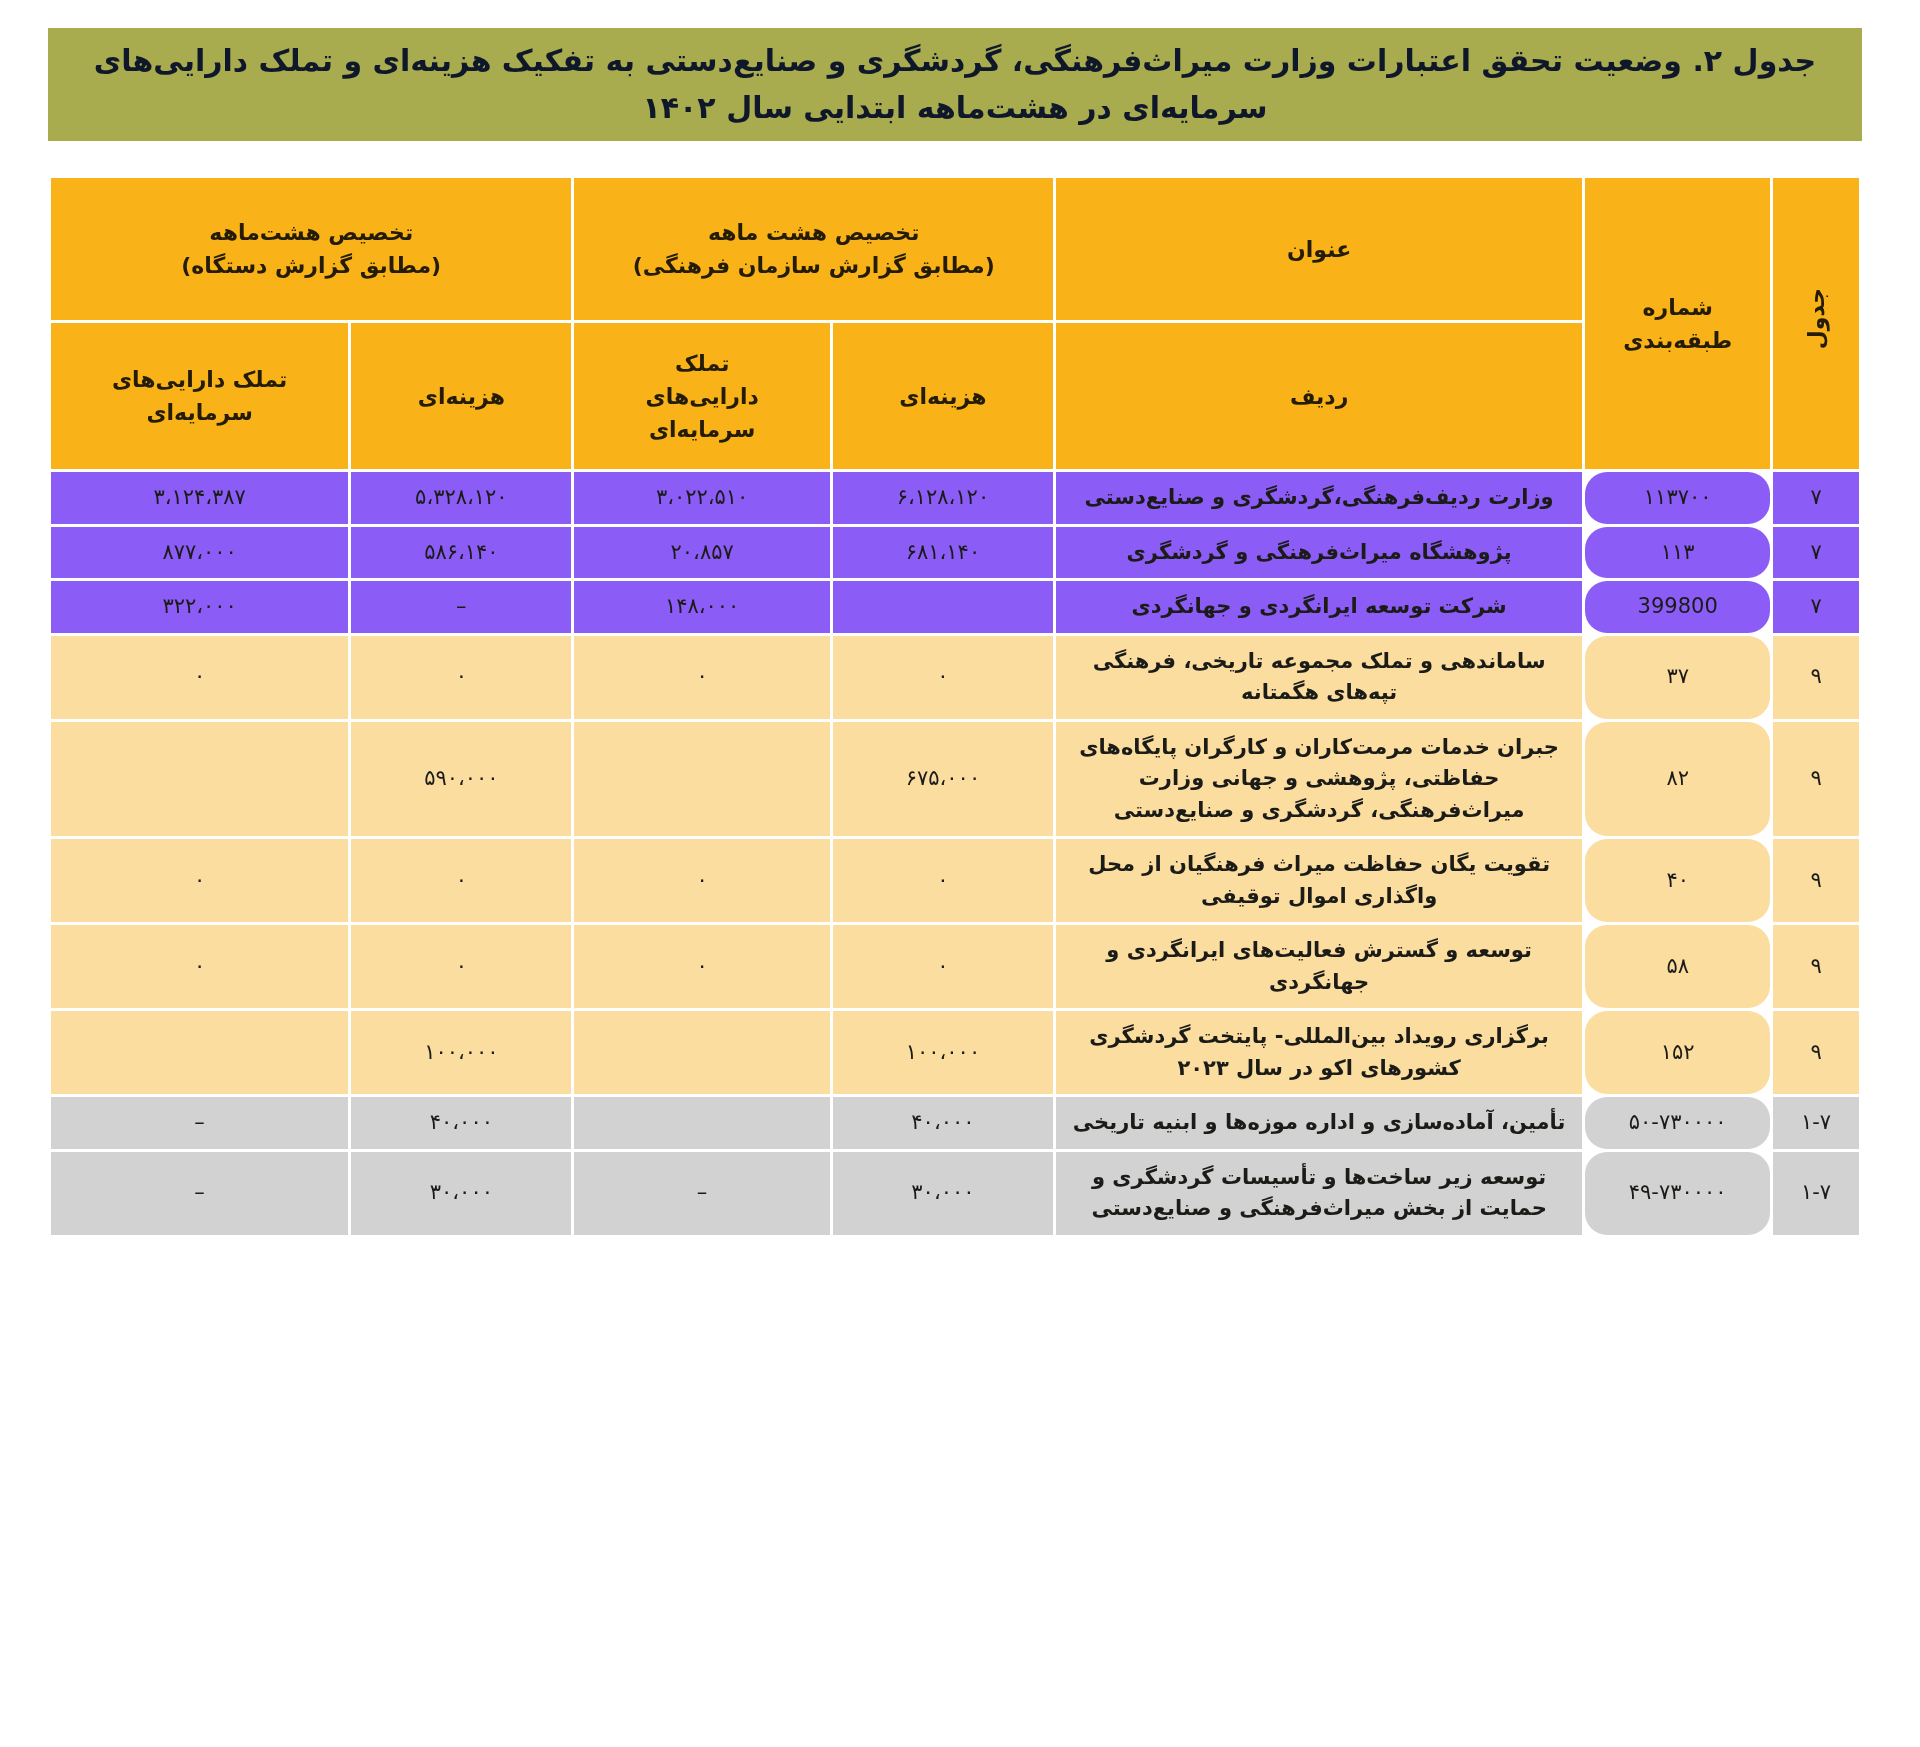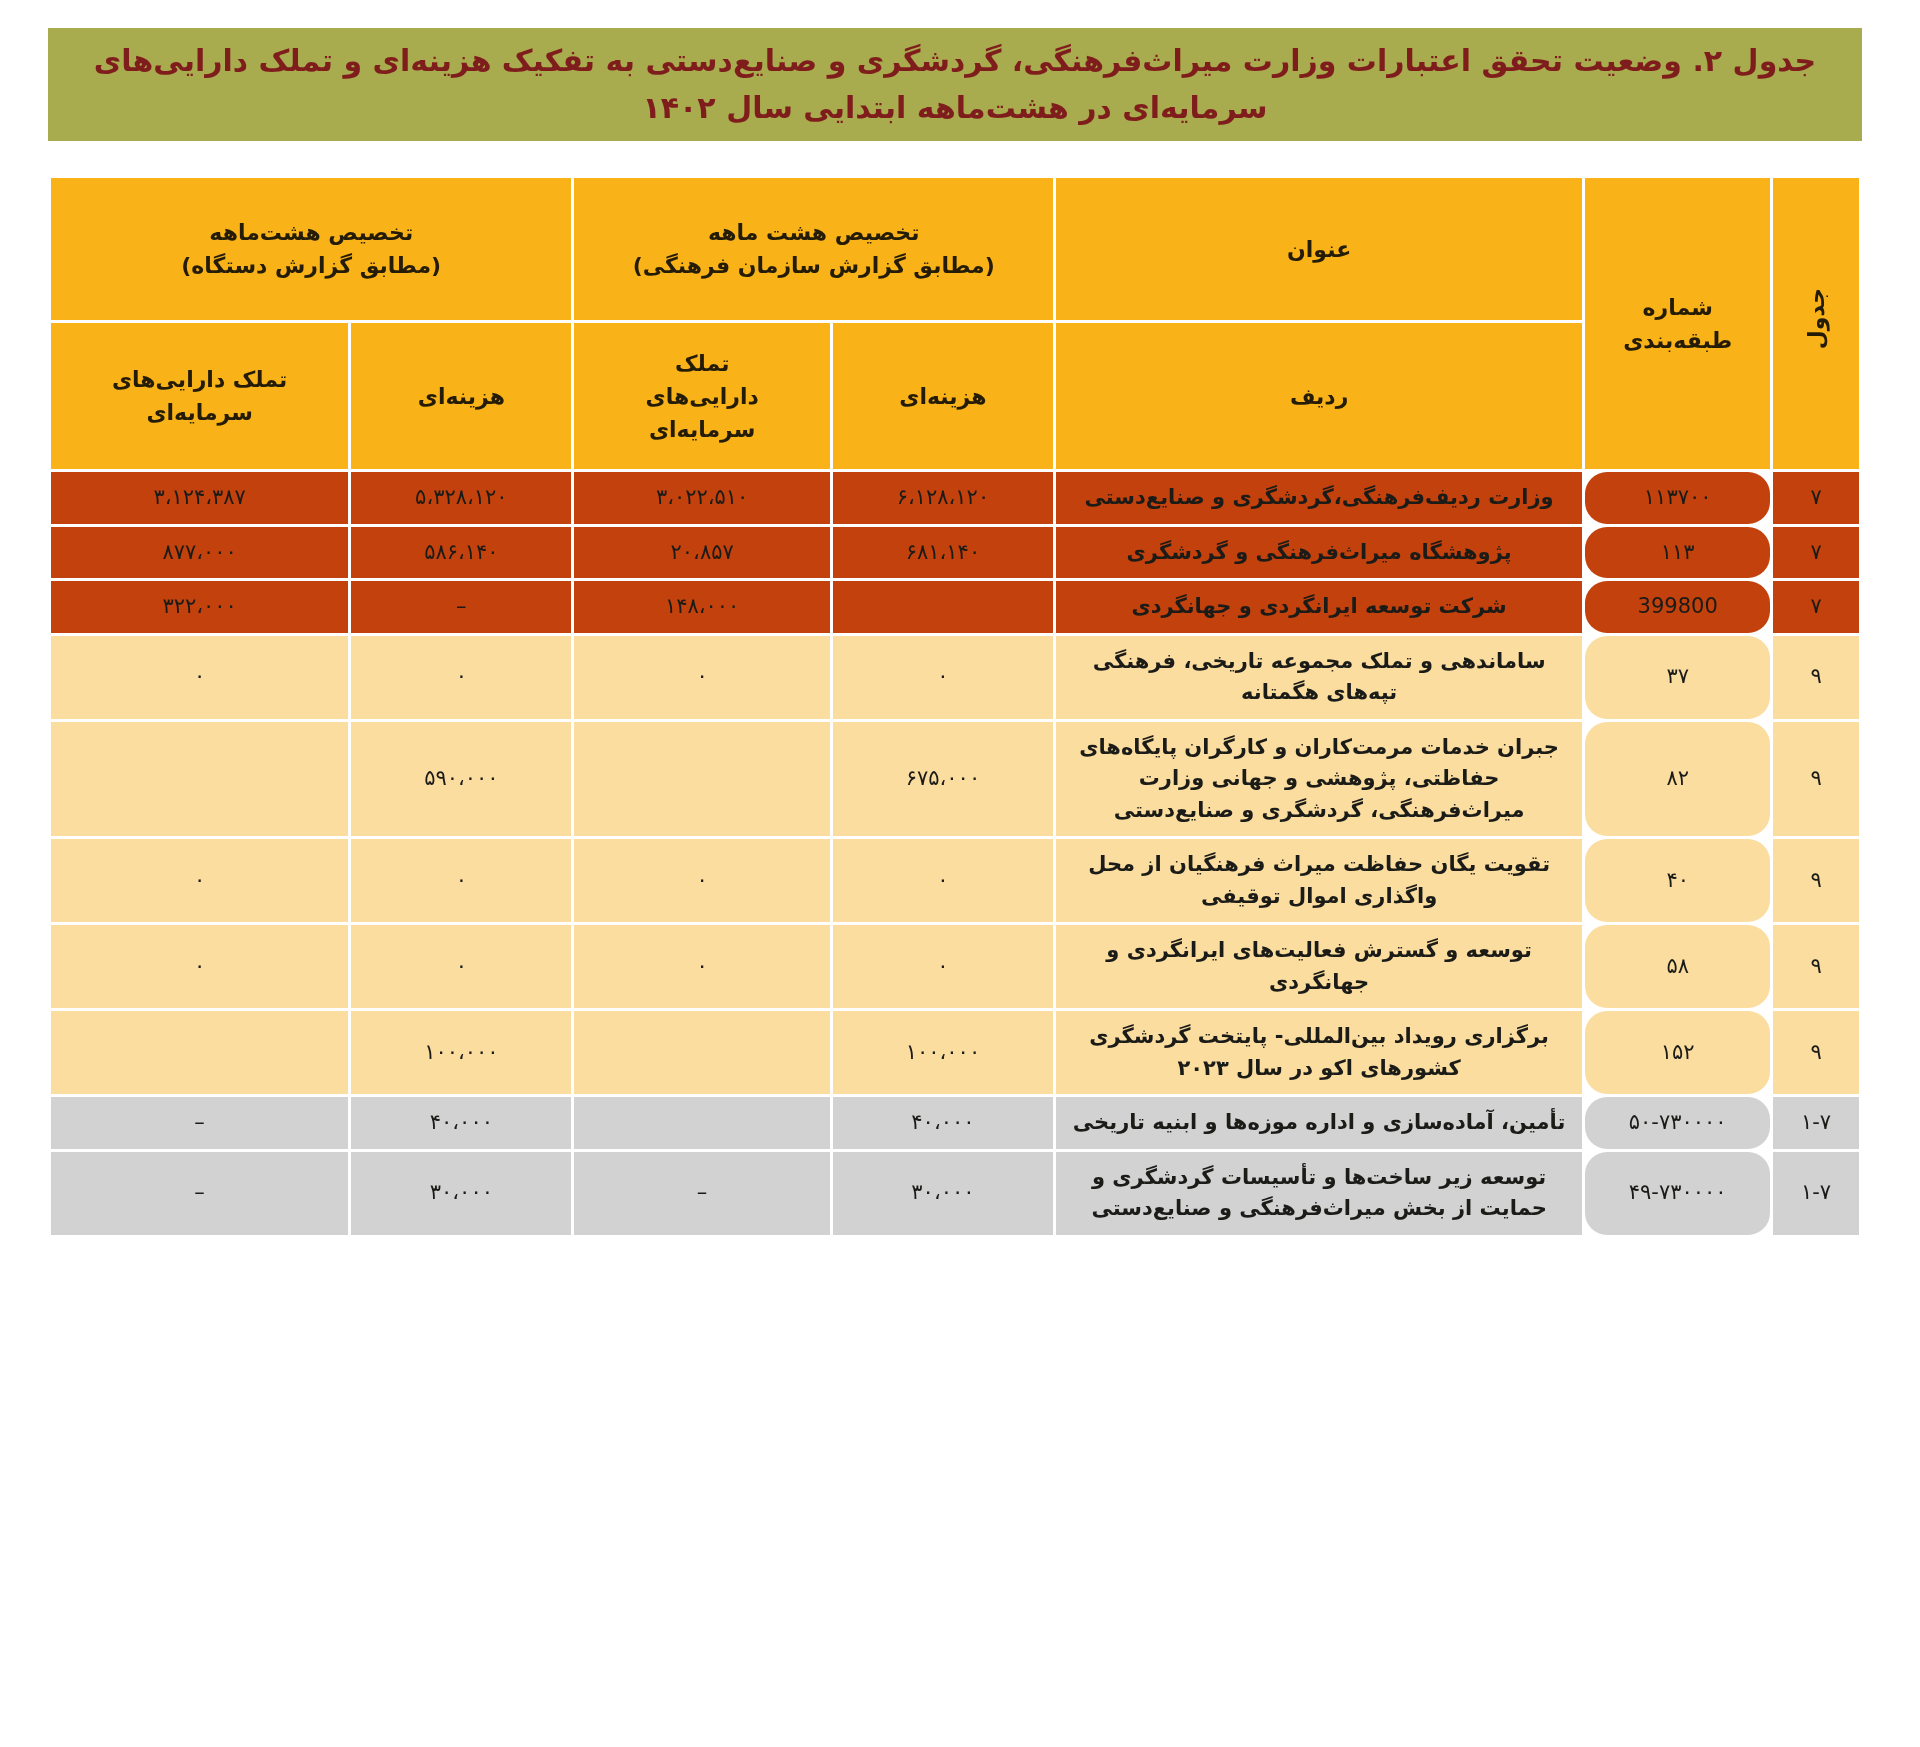--- a/index.html
+++ b/index.html
@@ -23,21 +23,21 @@
   }
 
   
   .title-banner {
     position: absolute;
     top: 28px;
     right: 58px;
     left: 48px;
     min-height: 104px;
     background: #a8ab4e;
-    color: #7f1d1d;
+    color: #0f172a;
     display: flex;
     align-items: center;
     justify-content: center;
     text-align: center;
     padding: 10px 34px;
     box-sizing: border-box;
   }
   .title-banner .title-text {
     font-size: 30px;
     font-weight: 700;
@@ -82,21 +82,21 @@
   .vertical-head {
     writing-mode: vertical-rl;
     text-orientation: mixed;
     transform: rotate(180deg);
     white-space: nowrap;
     font-size: 22px;
     font-weight: 700;
   }
 
   
-  tr.tone-green td  { background: #c2410c; }
+  tr.tone-green td  { background: #8b5cf6; }
   tr.tone-peach td  { background: #fbdda0; }
   tr.tone-gray  td  { background: #d2d2d2; }
 
   td.num { font-size: 21px; letter-spacing: .5px; white-space: nowrap; }
   td.label { font-size: 22px; font-weight: 700; line-height: 1.55; padding: 12px 14px; }
   td.code { font-size: 21px; white-space: nowrap; border-radius: 22px; }
   td.tbl  { font-size: 21px; white-space: nowrap; }
 
   
   col.c-tbl   { width: 78px;  }

